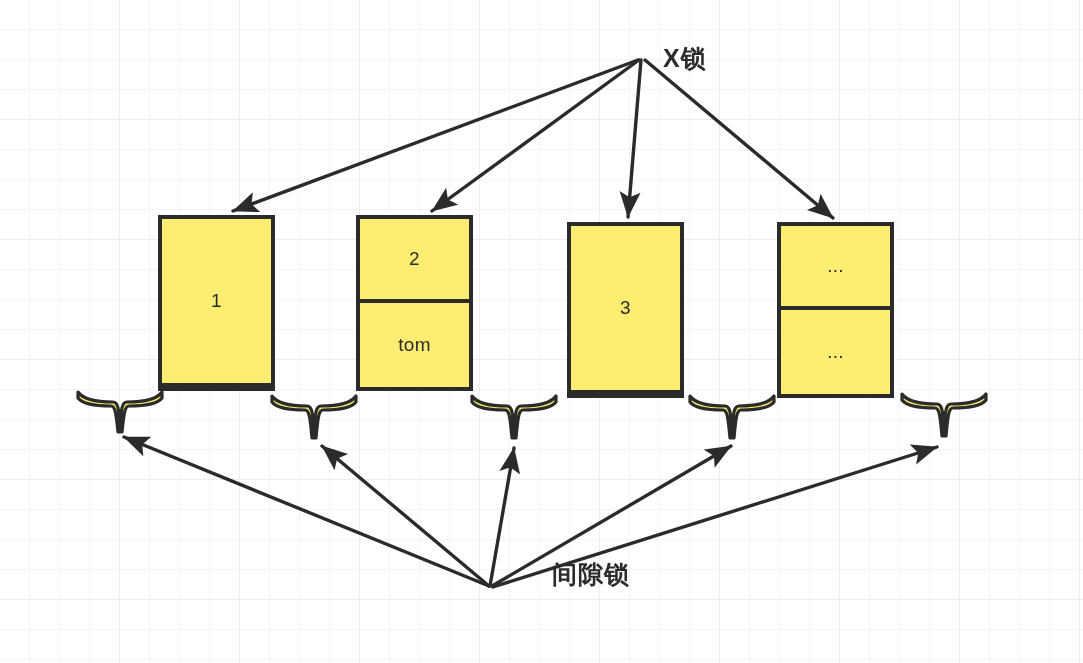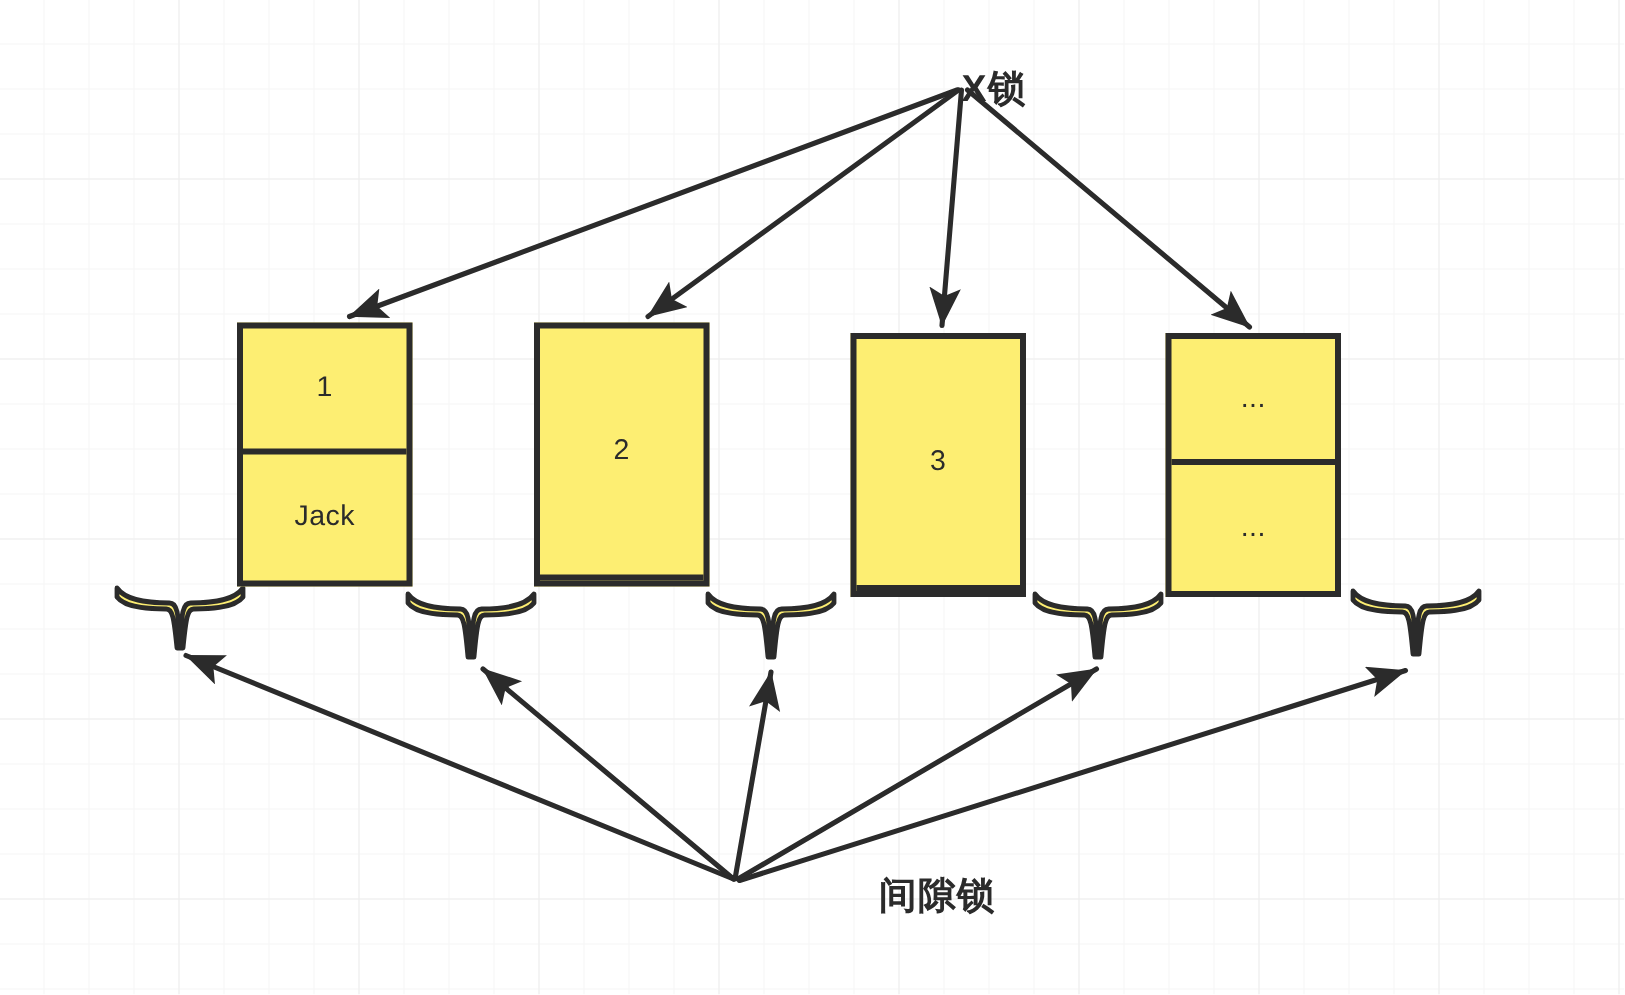--- a/index.html
+++ b/index.html
@@ -129,33 +129,33 @@
       <path d="M489,586 L124,437"></path>
       <path d="M489,586 L322,446"></path>
       <path d="M490,586 L514,448"></path>
       <path d="M492,586 L731,446"></path>
       <path d="M493,587 L937,447"></path>
     </g>
   </svg>
 
   <div class="rec-box" style="left:158px; top:215px; width:117px; height:176px;">
     <div class="rec-cell top">1</div>
-    <div class="rec-cell">Jack</div>
   </div>
 
   <div class="rec-box" style="left:356px; top:215px; width:117px; height:176px;">
     <div class="rec-cell top">2</div>
+    <div class="rec-cell">tom</div>
   </div>
 
   <div class="rec-box" style="left:567px; top:222px; width:117px; height:176px;">
     <div class="rec-cell top">3</div>
   </div>
 
   <div class="rec-box" style="left:777px; top:222px; width:117px; height:176px;">
     <div class="rec-cell top">...</div>
     <div class="rec-cell">...</div>
   </div>
 
-  <div class="caption" style="left:641px; top:42px;">X锁</div>
+  <div class="caption" style="left:663px; top:42px;">X锁</div>
 
-  <div class="caption" style="left:552px; top:580px;margin-left:34px;">间隙锁</div>
+  <div class="caption" style="left:552px; top:558px;">间隙锁</div>
 
 </div>
 
 </body></html>

